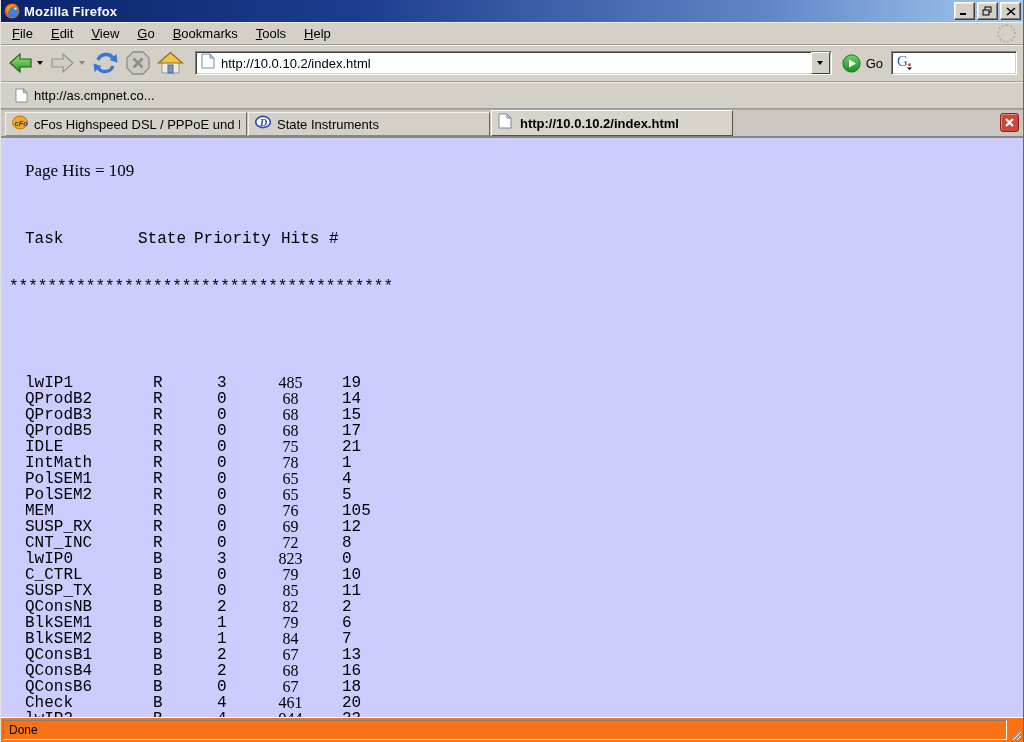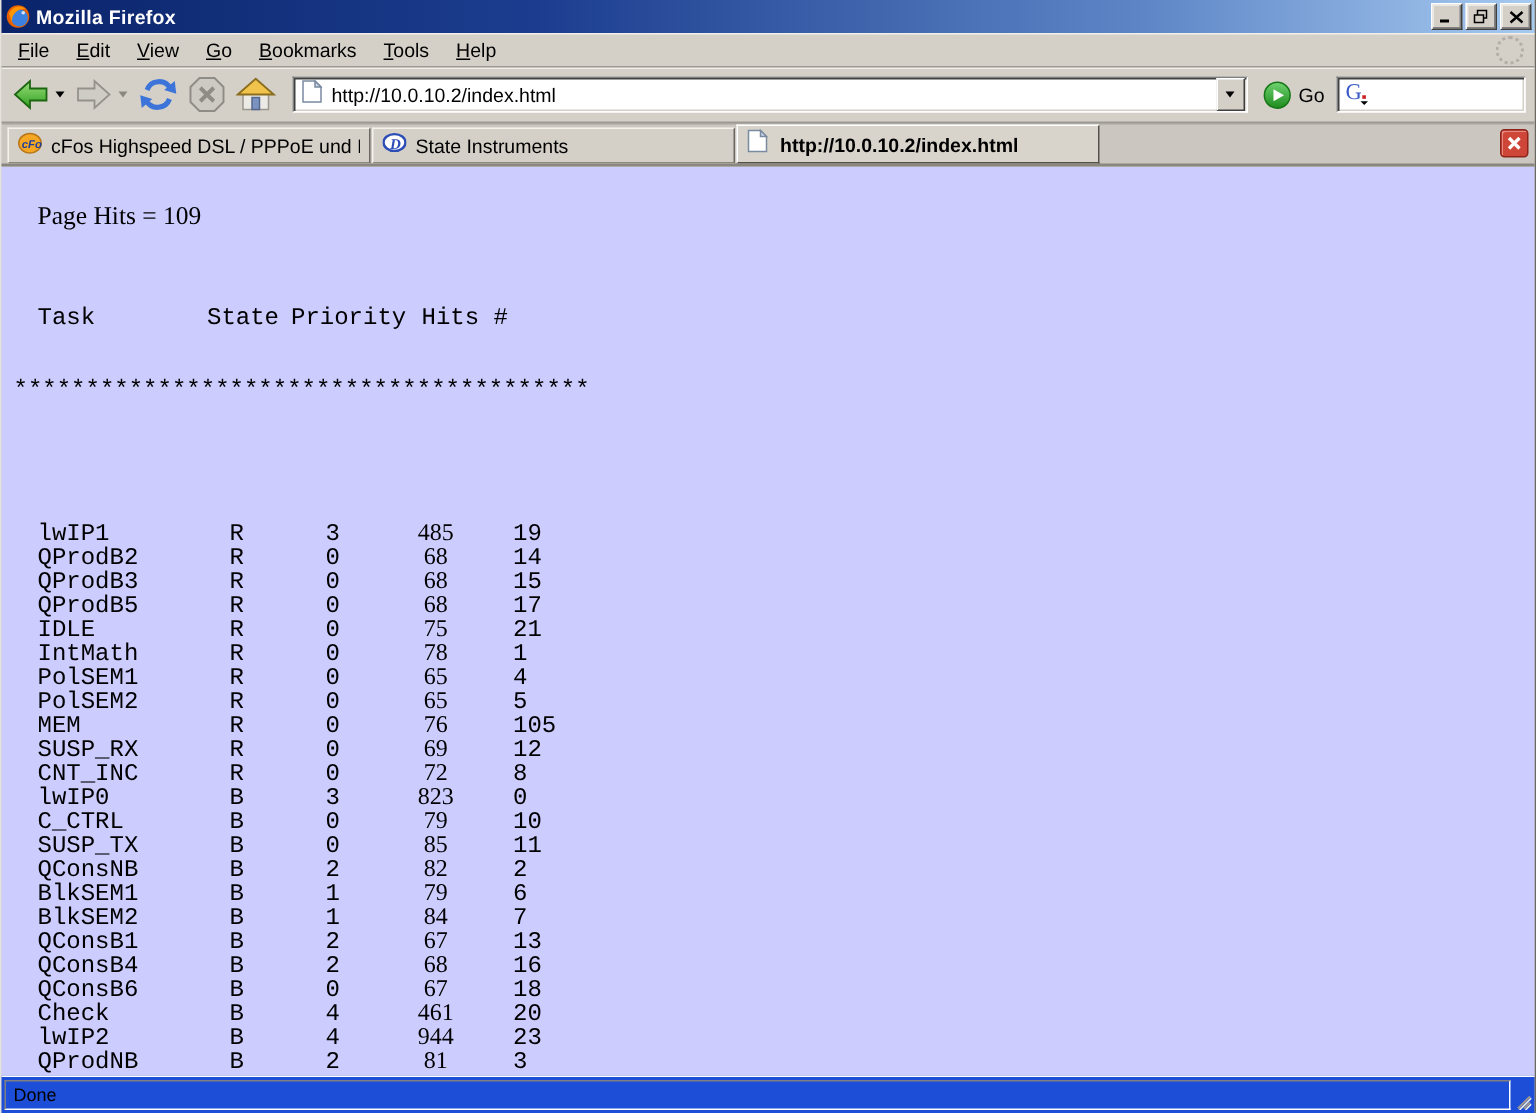--- a/index.html
+++ b/index.html
@@ -75,21 +75,21 @@
   .tasktable{margin-top:20px;font-family:"Liberation Mono","DejaVu Sans Mono",monospace;
              font-size:16px;line-height:16px;white-space:pre;}
   .hrow,.trow{display:flex;margin-left:16px;}
   .hrow span,.trow span{display:block;}
   .h0{width:113px;} .h1{width:56px;} .h2{width:87px;}
   .blankline{height:16px;}
   .trow .c0{width:128px;} .trow .c1{width:64px;} .trow .c2{width:58px;}
   .trow .c3{width:31px;text-align:center;font-family:Liberation Serif, serif;} .trow .c4{margin-left:36px;}
 
   
-  .statusbar{height:25px;flex:0 0 25px;background:#1d4ed8;border-top:1px solid #fff;
+  .statusbar{height:25px;flex:0 0 25px;background:#f97316;border-top:1px solid #fff;
              display:flex;align-items:stretch;padding:2px;box-sizing:border-box;}
   .statuspanel{flex:1 1 auto;border:1px solid;border-color:#808080 #fff #fff #808080;
                display:flex;align-items:center;padding-left:5px;font-size:12px;color:#000;}
   .grip{width:14px;display:flex;align-items:flex-end;justify-content:flex-end;}
 </style>
 </head>
 <body>
 
 <div id="window">
 
@@ -202,20 +202,29 @@
         <svg width="18" height="18" viewBox="0 0 18 18">
           <text x="1" y="14" font-family="Liberation Serif,serif" font-size="15" fill="#3a5bc7">G</text>
           <rect x="12.2" y="11.5" width="2.4" height="2.4" fill="#cc2222"></rect>
           <path d="M11 15.5 L16 15.5 L13.5 18 Z" fill="#000"></path>
         </svg>
       </span>
       <input type="text" style="">
     </span>
   </div>
 
+  <div class="bookmarksbar">
+    <span class="bookmark">
+      <svg width="13" height="15" viewBox="0 0 14 16">
+        <path d="M1 1 L9 1 L13 5 L13 15 L1 15 Z" fill="#fff" stroke="#7a8aa0"></path>
+        <path d="M9 1 L9 5 L13 5 Z" fill="#cdd8ea" stroke="#7a8aa0"></path>
+      </svg>
+      <span class="blabel">http://as.cmpnet.co...</span>
+    </span>
+  </div>
 
   <div class="tabbar">
     <div class="tab">
       <span class="ticon">
         <svg width="16" height="16" viewBox="0 0 16 16">
           <ellipse cx="8" cy="8.5" rx="7.5" ry="6.5" fill="#f5a623" stroke="#b8771a"></ellipse>
           <text x="2.5" y="11.5" font-size="7.5" font-family="Liberation Sans,sans-serif" font-style="italic" font-weight="bold" fill="#1c3f9e">cFos</text>
         </svg>
       </span>
       <span class="tlabel">cFos Highspeed DSL / PPPoE und ISDN CAP...</span>

